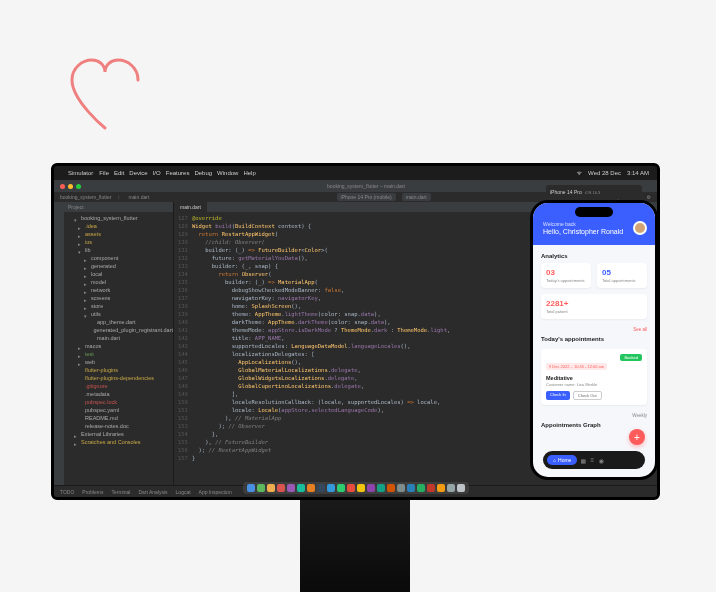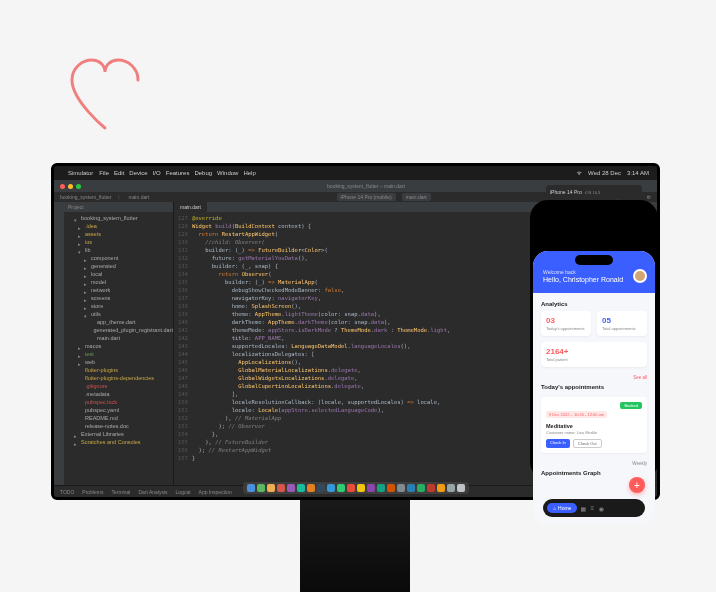--- a/index.html
+++ b/index.html
@@ -66,21 +66,21 @@
 
 .ide-bottom { height: 12px; background: #2b2b2b; border-top: 1px solid #1a1a1a; display: flex; align-items: center; font-size: 5px; color: #888; padding: 0 6px; gap: 8px; }
 .ide-status { height: 8px; background: #3a3d40; font-size: 4.5px; color: #888; padding: 0 6px; display: flex; align-items: center; }
 
 
 .dock { position: absolute; bottom: 3px; left: 50%; transform: translateX(-50%); display: flex; gap: 2px; background: rgba(80,80,80,0.5); padding: 2px 4px; border-radius: 4px; }
 .dock-item { width: 8px; height: 8px; border-radius: 2px; }
 
 
 .phone { position: absolute; top: 200px; left: 530px; width: 128px; height: 280px; background: #000; border-radius: 18px; padding: 3px; z-index: 2; }
-.phone-screen { width: 100%; height: 100%; background: #f6f7fb; border-radius: 15px; overflow: hidden; position: relative; margin-top: 48px; }
+.phone-screen { width: 100%; height: 100%; background: #f6f7fb; border-radius: 15px; overflow: hidden; position: relative; }
 .notch { position: absolute; top: 4px; left: 50%; transform: translateX(-50%); width: 38px; height: 10px; background: #000; border-radius: 6px; z-index: 3; }
 .phone-top { background: #3b5fff; padding: 18px 10px 10px 10px; color: #fff; position: relative; }
 .phone-top .welcome { font-size: 5px; opacity: 0.8; }
 .phone-top .hello { font-size: 7px; font-weight: 500; margin-top: 1px; }
 .avatar { position: absolute; right: 8px; top: 18px; width: 14px; height: 14px; border-radius: 50%; background: #fff; overflow: hidden; }
 .avatar::after { content: ""; position: absolute; inset: 2px; background: #d4a574; border-radius: 50%; }
 .phone-content { padding: 8px; }
 .section-title { font-size: 6px; font-weight: 600; color: #222; margin-bottom: 4px; }
 .stat-row { display: flex; gap: 6px; }
 .stat-card { flex: 1; background: #fff; border-radius: 4px; padding: 5px; box-shadow: 0 1px 2px rgba(0,0,0,0.05); }
@@ -409,21 +409,21 @@
         <div class="stat-card">
           <div class="stat-num">03</div>
           <div class="stat-label">Today's appointments</div>
         </div>
         <div class="stat-card">
           <div class="stat-num blue">05</div>
           <div class="stat-label">Total appointments</div>
         </div>
       </div>
       <div class="wide-card">
-        <div class="stat-num">2164+</div>
+        <div class="stat-num">2281+</div>
         <div class="stat-label">Total patient</div>
       </div>
       <div style="margin-top:8px">
         <span class="section-title">Today's appointments</span>
         <span class="see-all">See all</span>
       </div>
       <div class="appt-card">
         <span class="appt-time">9 Dec 2022 – 10:45 - 12:00 am</span>
         <span class="badge-booked">Booked</span>
         <div class="appt-name">Meditative</div>

